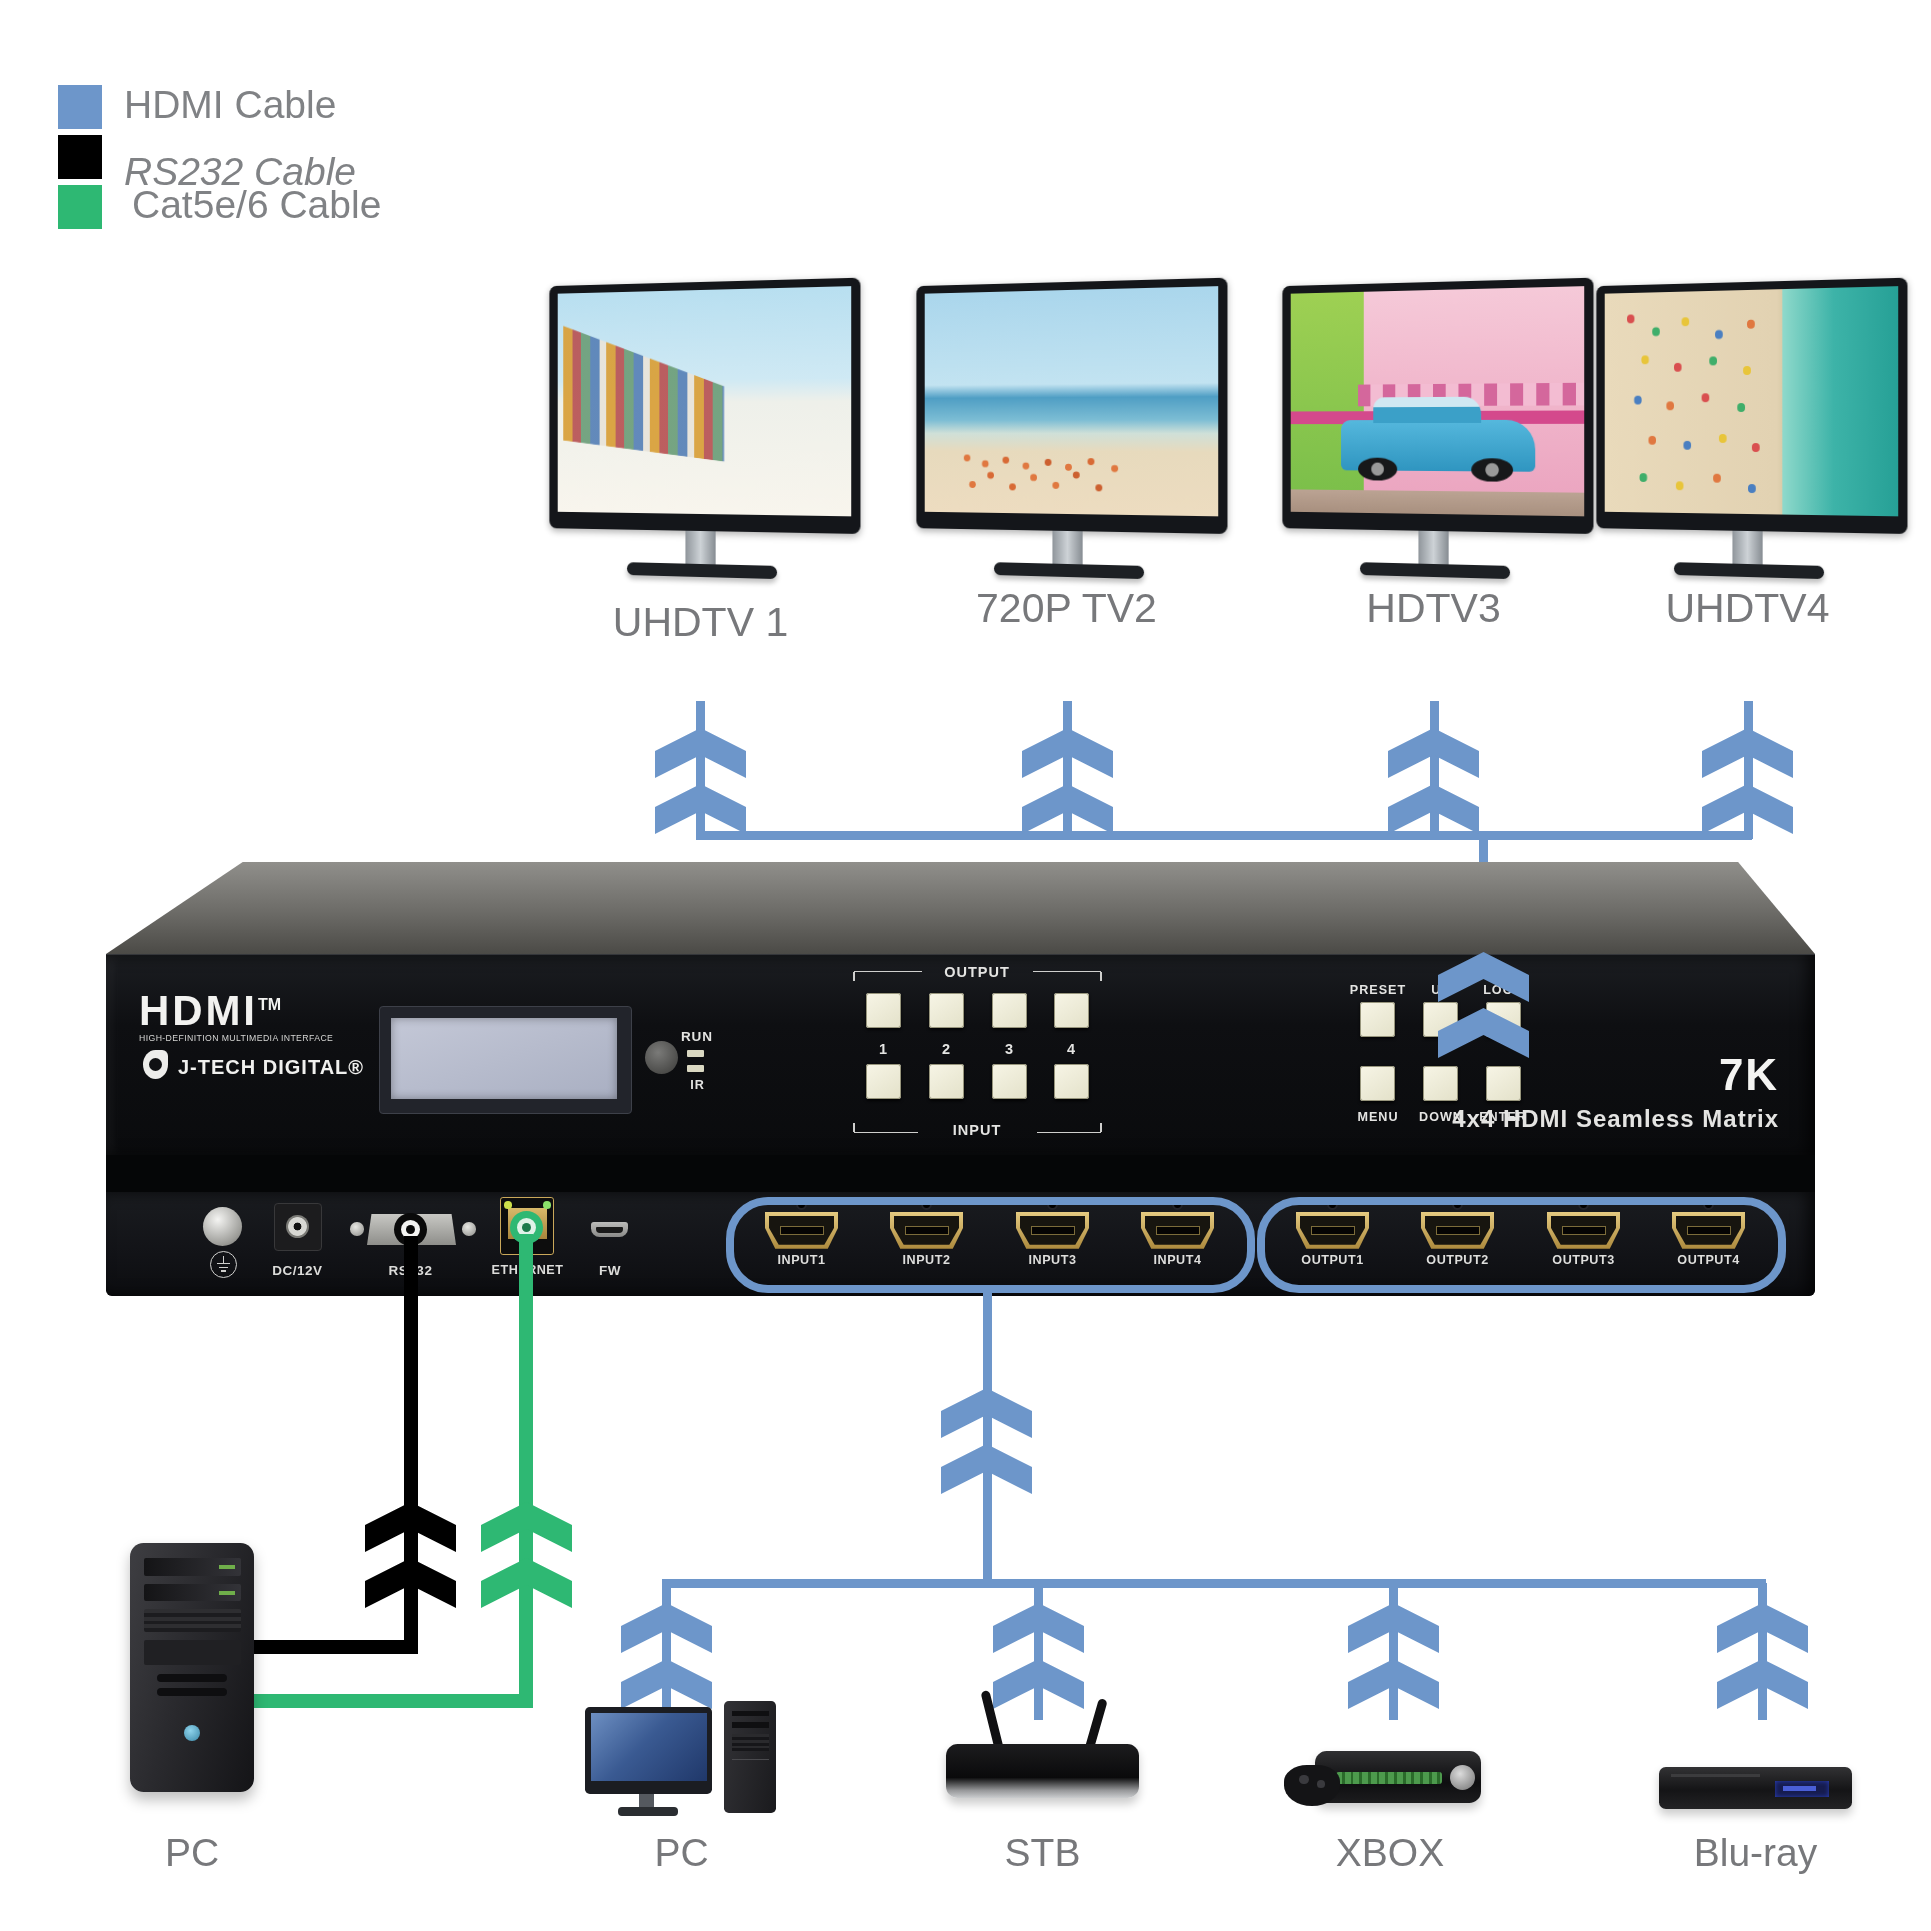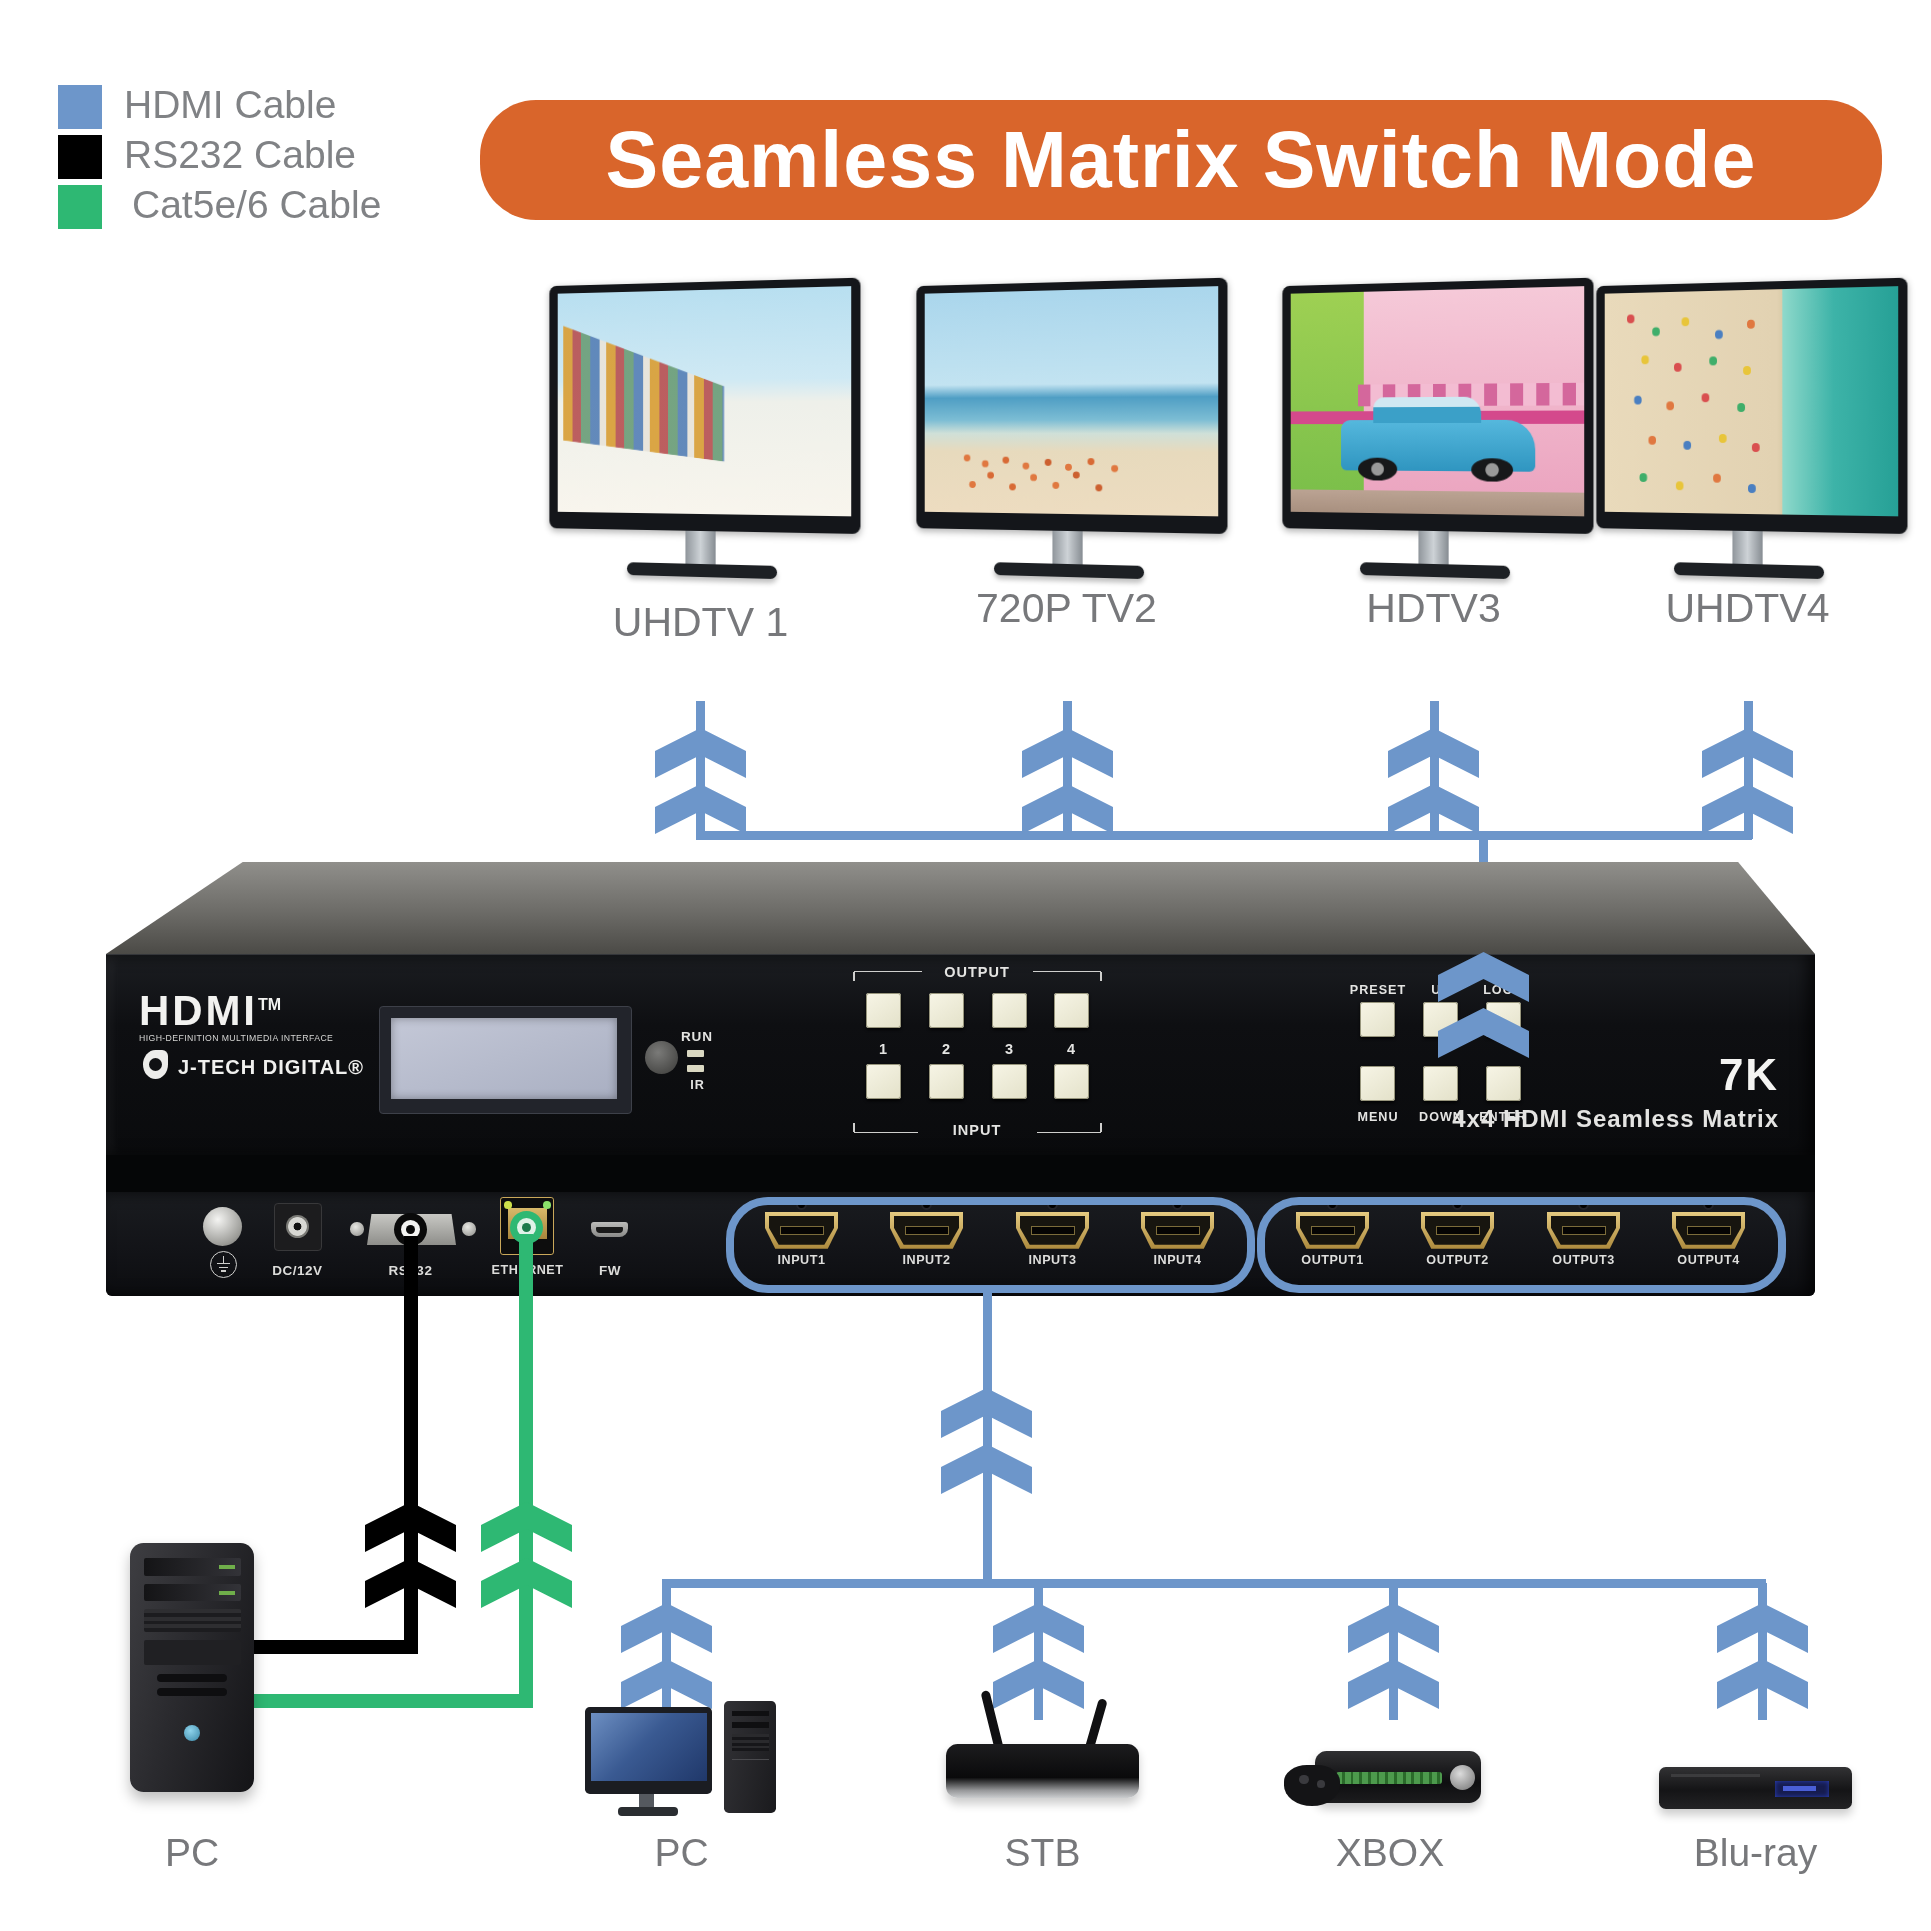--- a/index.html
+++ b/index.html
@@ -110,28 +110,25 @@
 </style>
 </head>
 <body>
 
 <div class="canvas">
 
   <div>
     <div class="swatch" style="left:58px;top:85px;background:#6d96ca;"></div>
     <div class="legend-txt" style="left:124px;top:83px;">HDMI Cable</div>
     <div class="swatch" style="left:58px;top:135px;background:#000000;"></div>
-    <div class="legend-txt" style="left:124px;top:133px;">RS232 Cable</div>
+    <div class="legend-txt" style="left:124px;top:150px;font-style:italic;">RS232 Cable</div>
     <div class="swatch" style="left:58px;top:185px;background:#2eb873;"></div>
     <div class="legend-txt" style="left:124px;top:183px;margin-left:8px;">Cat5e/6 Cable</div>
   </div>
 
-  <div class="banner">
-    <span class="banner-title">Seamless Matrix Switch Mode</span>
-  </div>
 
   <div class="tv" style="left:541px;top:282px;">
     <div class="tv-frame">
       <div class="tv-screen" style="background:linear-gradient(180deg,#b8dff0 0%,#cfe9f4 40%,#eef0ea 50%,#f8f5ed 100%);">
         <div class="huts"></div>
       </div>
     </div>
     <div class="tv-neck"></div>
     <div class="tv-base"></div>
   </div>

